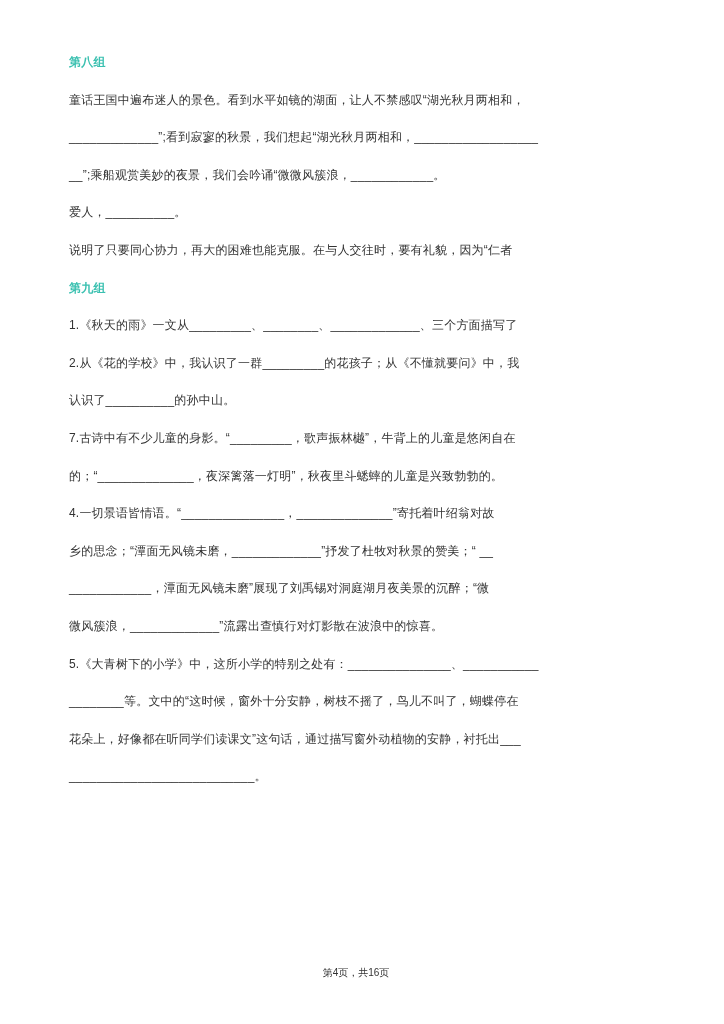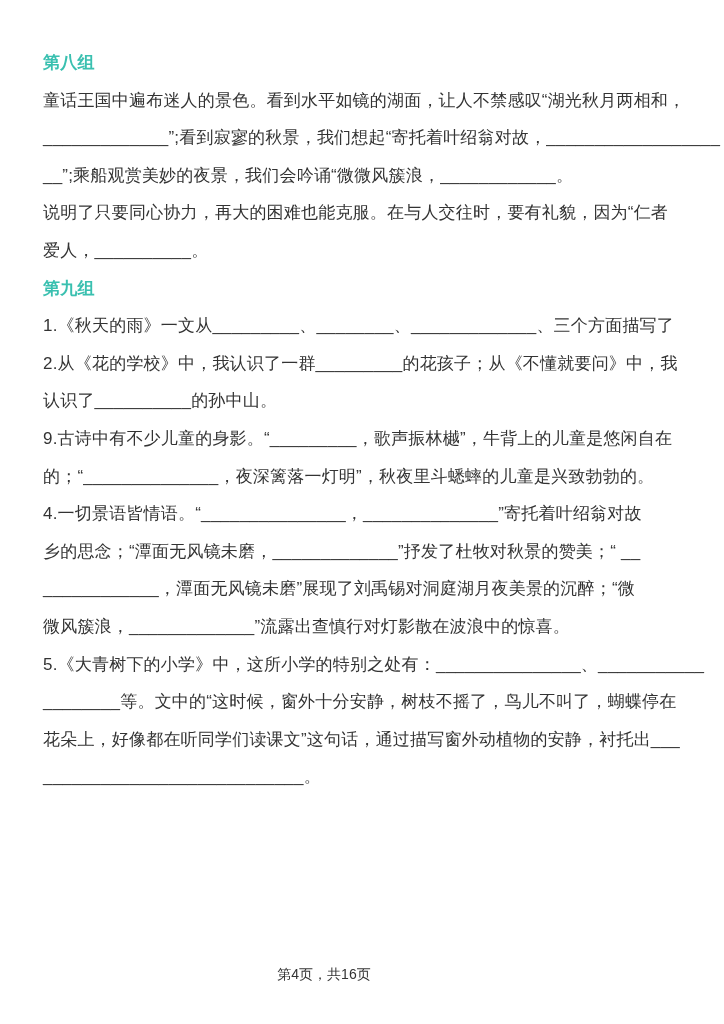--- a/index.html
+++ b/index.html
@@ -14,66 +14,68 @@
   }
   .page {
     position: relative;
     width: 724px;
     height: 1024px;
     background: #ffffff;
     overflow: hidden;
   }
   .content {
     padding: 44px 40px 0 43px;
-    font-size: 17px;
+    font-size: 12px;
     line-height: 37.6px;
     color: #333333;
     overflow: hidden;
+    margin-left: 26px;
   }
   .line {
     white-space: nowrap;
     letter-spacing: 0.2px;
   }
   .heading {
     color: #3ac0b0;
     font-weight: 600;
   }
   .footer {
     position: absolute;
     top: 966px;
     left: 0;
     width: 648px;
     text-align: center;
-    font-size: 14px;
+    font-size: 10px;
     color: #333333;
+    padding-left: 32px;
   }
 </style>
 </head>
 <body>
 
 <div class="page">
   <div class="content">
 
     <div class="line heading">第八组</div>
 
     <div class="line">童话王国中遍布迷人的景色。看到水平如镜的湖面，让人不禁感叹“湖光秋月两相和，</div>
-    <div class="line">_____________”;看到寂寥的秋景，我们想起“寄托着叶绍翁对故，__________________</div>
+    <div class="line">_____________”;看到寂寥的秋景，我们想起“湖光秋月两相和，__________________</div>
     <div class="line">__”;乘船观赏美妙的夜景，我们会吟诵“微微风簇浪，____________。</div>
 
+    <div class="line">爱人，__________。</div>
     <div class="line">说明了只要同心协力，再大的困难也能克服。在与人交往时，要有礼貌，因为“仁者</div>
-    <div class="line">爱人，__________。</div>
 
     <div class="line heading">第九组</div>
 
     <div class="line">1.《秋天的雨》一文从_________、________、_____________、三个方面描写了</div>
 
     <div class="line">2.从《花的学校》中，我认识了一群_________的花孩子；从《不懂就要问》中，我</div>
     <div class="line">认识了__________的孙中山。</div>
 
-    <div class="line">9.古诗中有不少儿童的身影。“_________，歌声振林樾”，牛背上的儿童是悠闲自在</div>
+    <div class="line">7.古诗中有不少儿童的身影。“_________，歌声振林樾”，牛背上的儿童是悠闲自在</div>
     <div class="line">的；“______________，夜深篱落一灯明”，秋夜里斗蟋蟀的儿童是兴致勃勃的。</div>
 
     <div class="line">4.一切景语皆情语。“_______________，______________”寄托着叶绍翁对故</div>
     <div class="line">乡的思念；“潭面无风镜未磨，_____________”抒发了杜牧对秋景的赞美；“ __</div>
     <div class="line">____________，潭面无风镜未磨”展现了刘禹锡对洞庭湖月夜美景的沉醉；“微</div>
     <div class="line">微风簇浪，_____________”流露出查慎行对灯影散在波浪中的惊喜。</div>
 
     <div class="line">5.《大青树下的小学》中，这所小学的特别之处有：_______________、___________</div>
     <div class="line">________等。文中的“这时候，窗外十分安静，树枝不摇了，鸟儿不叫了，蝴蝶停在</div>
     <div class="line">花朵上，好像都在听同学们读课文”这句话，通过描写窗外动植物的安静，衬托出___</div>

